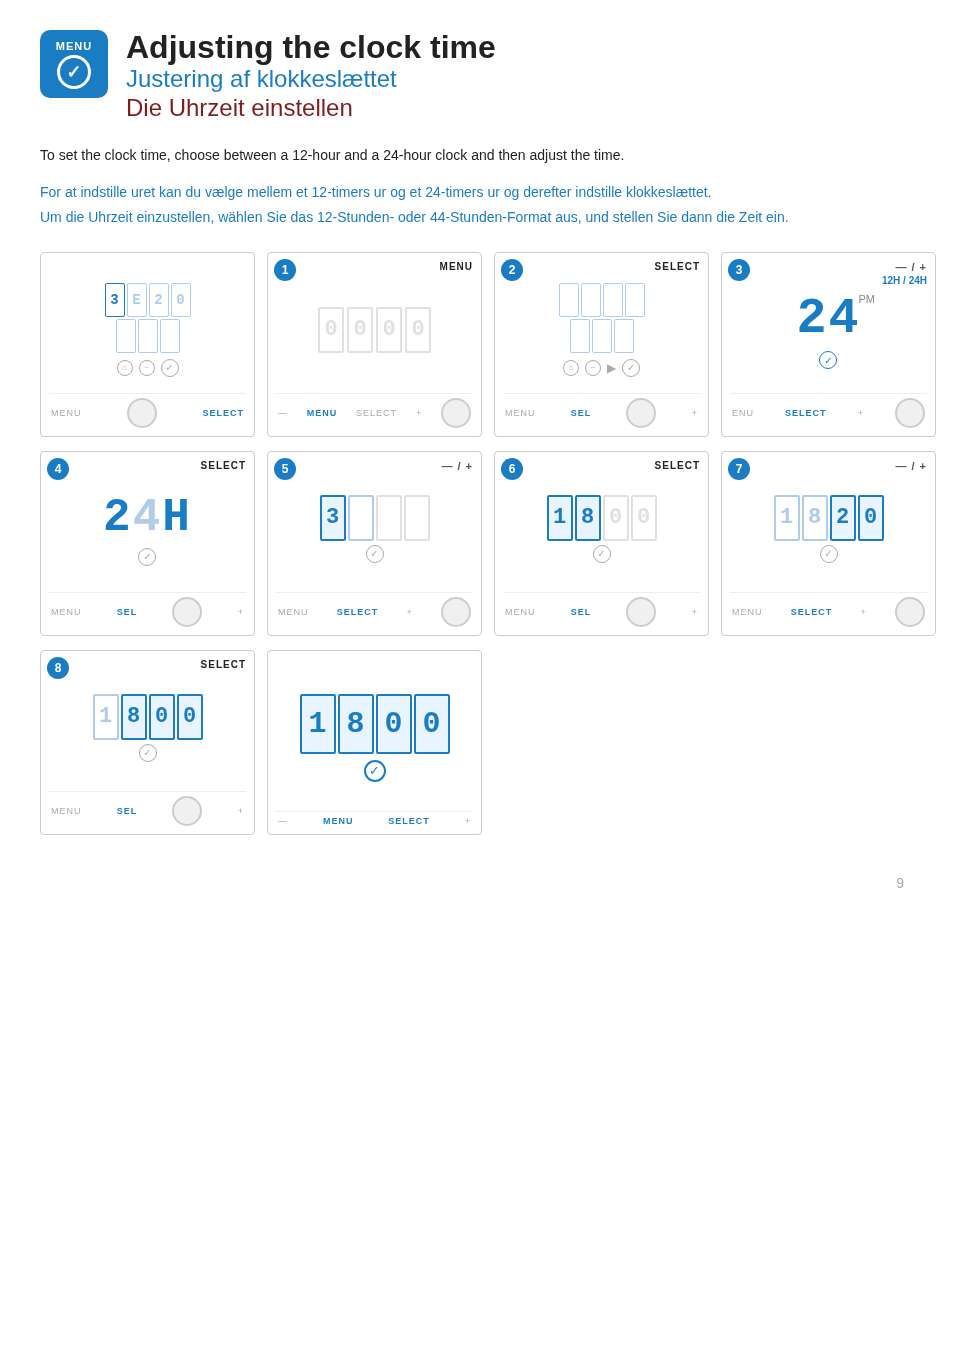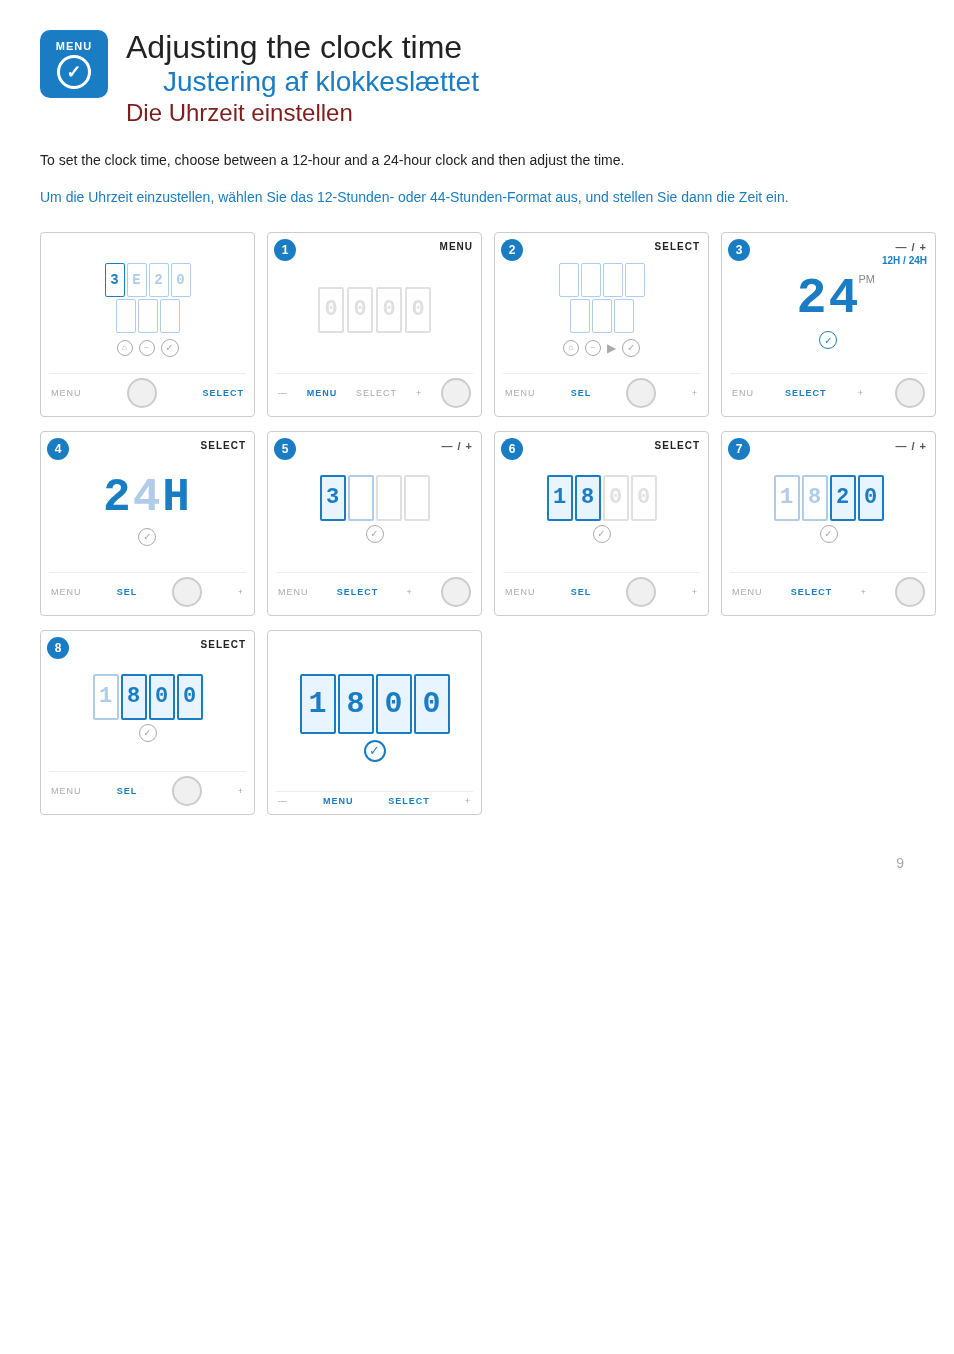--- a/index.html
+++ b/index.html
@@ -47,30 +47,29 @@
       margin-top: 3px;
     }
     .menu-icon-box .check-circle::after {
       content: '✓';
       color: #fff;
       font-size: 18px;
       font-weight: bold;
     }
     .header-titles h1 {
       font-size: 32px;
-      font-weight: 400;
+      font-weight: 700;
       color: #222;
       line-height: 1.1;
     }
     .header-titles h2 {
-      font-size: 28px;
+      font-size: 24px;
       font-weight: 400;
       color: #1a7dc4;
       line-height: 1.2;
-      margin-left: 37px;
     }
     .header-titles h3 {
       font-size: 24px;
       font-weight: 400;
       color: #7f1d1d;
       line-height: 1.2;
     }
 
     
     .description {
@@ -366,20 +365,21 @@
   </div>
   <div class="header-titles">
     <h1>Adjusting the clock time</h1>
     <h2>Justering af klokkeslættet</h2>
     <h3>Die Uhrzeit einstellen</h3>
   </div>
 </div>
 
 <div class="description">
   <p class="en">To set the clock time, choose between a 12-hour and a 24-hour clock and then adjust the time.</p>
+  <p class="da">For at indstille uret kan du vælge mellem et 12-timers ur og et 24-timers ur og derefter indstille klokkeslættet.</p>
   <p class="de">Um die Uhrzeit einzustellen, wählen Sie das 12-Stunden- oder 44-Stunden-Format aus, und stellen Sie dann die Zeit ein.</p>
 </div>
 
 <div class="steps-grid">
 
   <div class="step-card">
     <div class="display-area">
       <div class="step0-display">
         <div class="step0-row">
           <div class="seg-sm">3</div>

